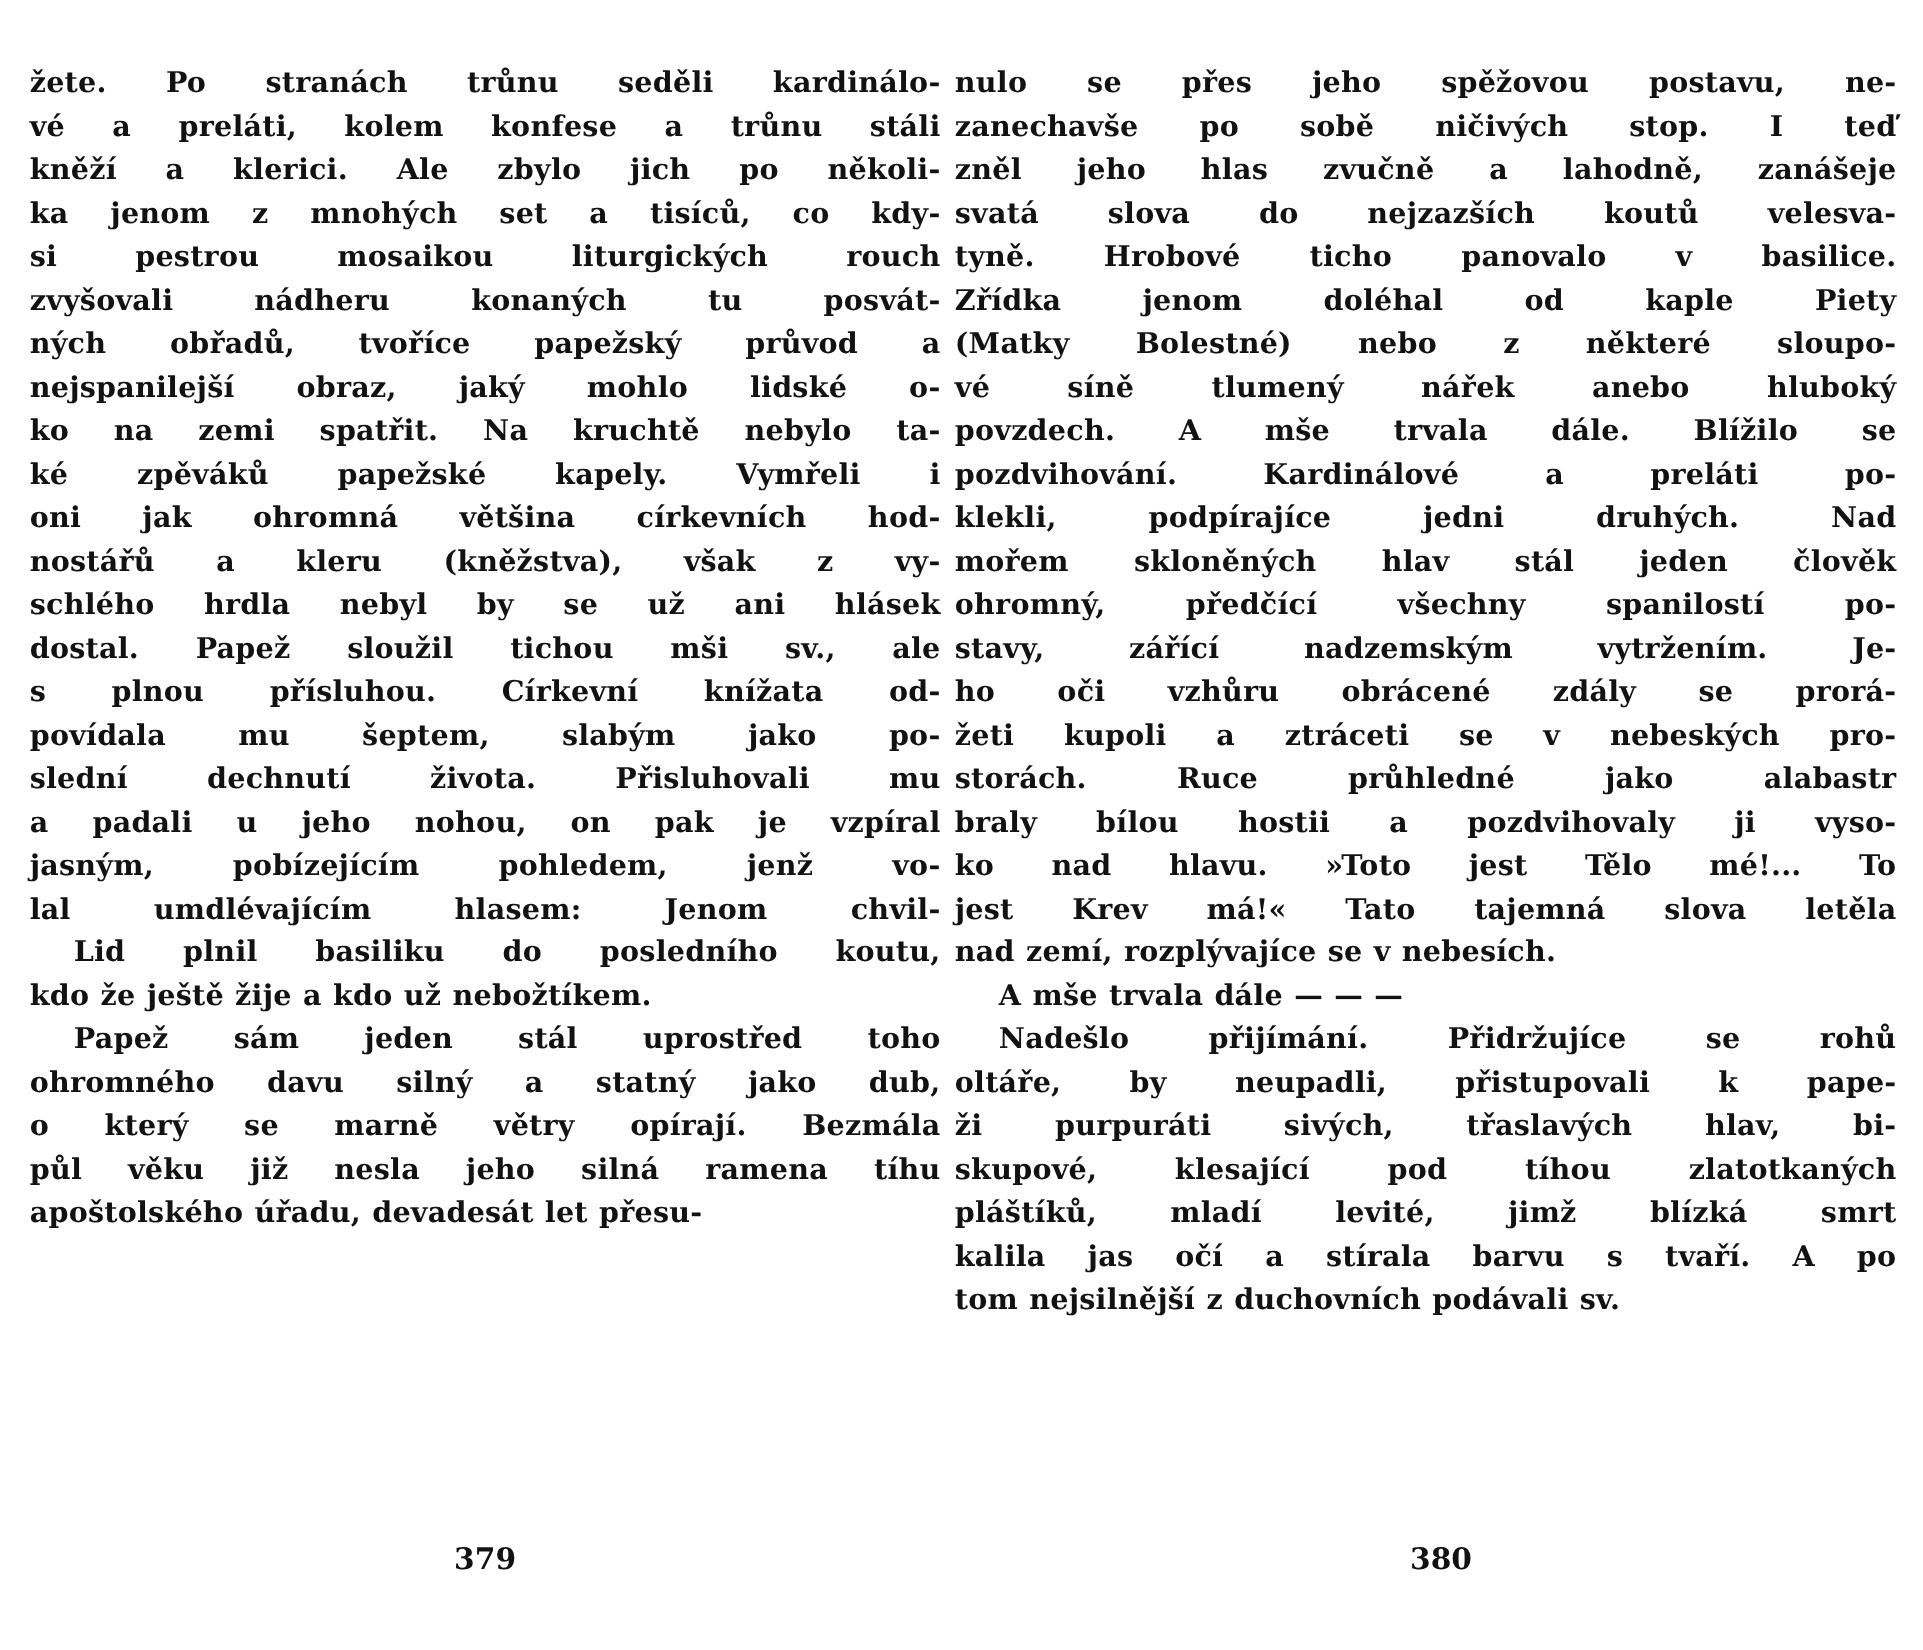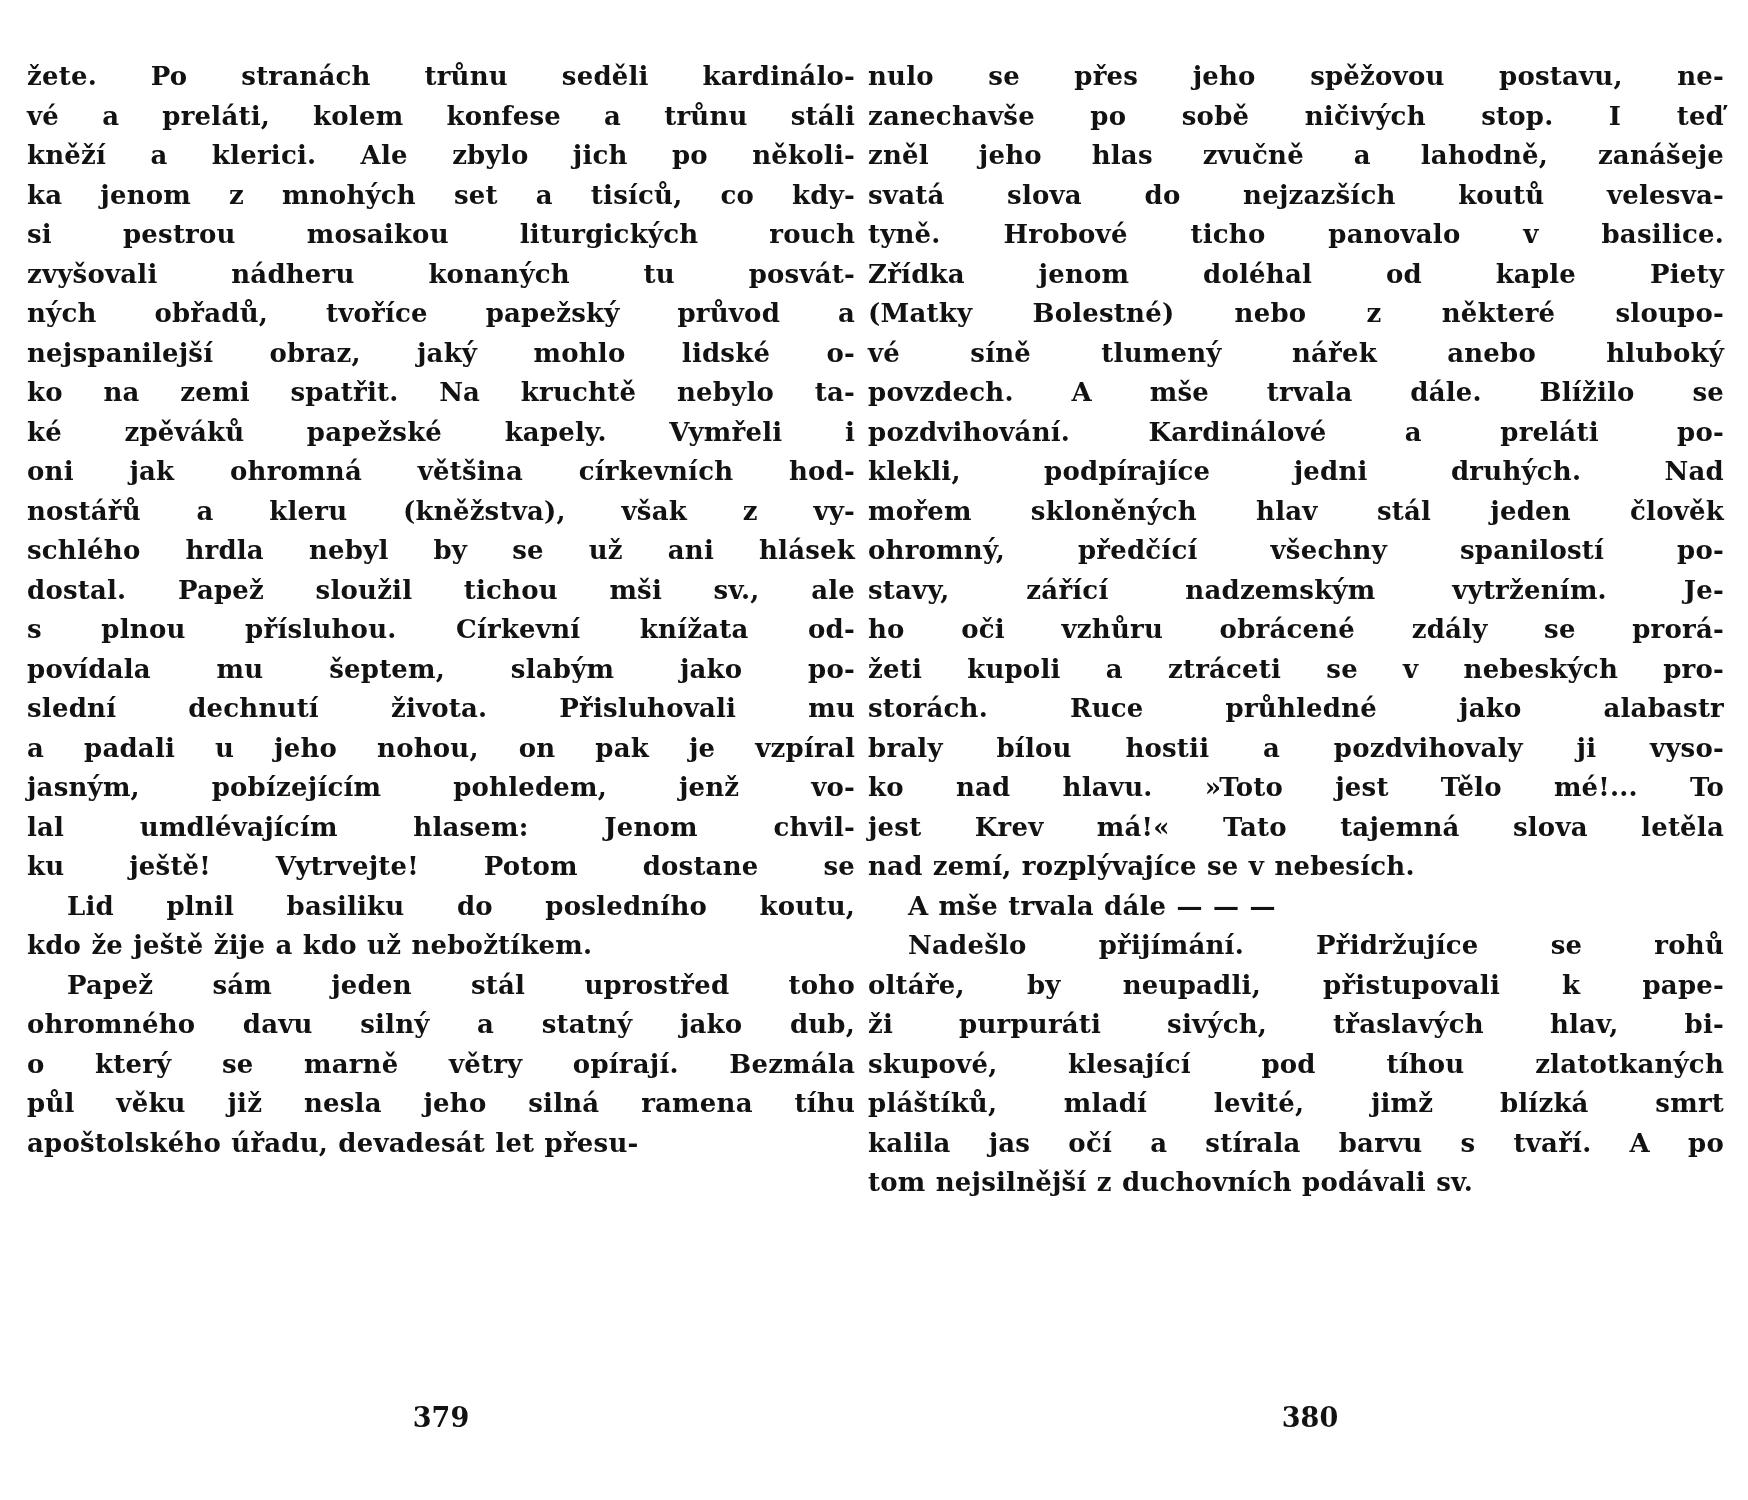--- a/index.html
+++ b/index.html
@@ -61,21 +61,20 @@
         <div class="line">oni jak ohromná většina církevních hod-</div>
         <div class="line">nostářů a kleru (kněžstva), však z vy-</div>
         <div class="line">schlého hrdla nebyl by se už ani hlásek</div>
         <div class="line">dostal. Papež sloužil tichou mši sv., ale</div>
         <div class="line">s plnou přísluhou. Církevní knížata od-</div>
         <div class="line">povídala mu šeptem, slabým jako po-</div>
         <div class="line">slední dechnutí života. Přisluhovali mu</div>
         <div class="line">a padali u jeho nohou, on pak je vzpíral</div>
         <div class="line">jasným, pobízejícím pohledem, jenž vo-</div>
         <div class="line">lal umdlévajícím hlasem: Jenom chvil-</div>
-        <div class="line">ku ještě! Vytrvejte! Potom dostane se</div>
         <div class="line indent">Lid plnil basiliku do posledního koutu,</div>
         <div class="line end">kdo že ještě žije a kdo už nebožtíkem.</div>
         <div class="line indent">Papež sám jeden stál uprostřed toho</div>
         <div class="line">ohromného davu silný a statný jako dub,</div>
         <div class="line">o který se marně větry opírají. Bezmála</div>
         <div class="line">půl věku již nesla jeho silná ramena tíhu</div>
         <div class="line end">apoštolského úřadu, devadesát let přesu-</div>
       </div>
   </section>
 

